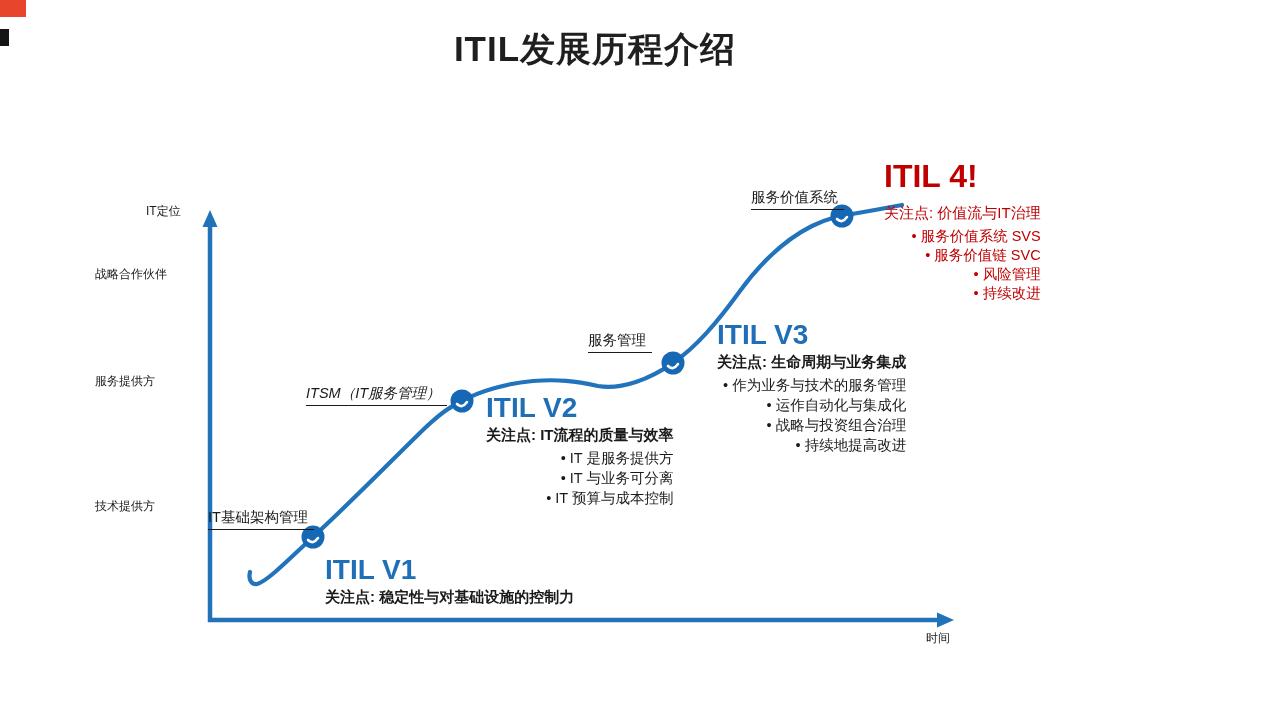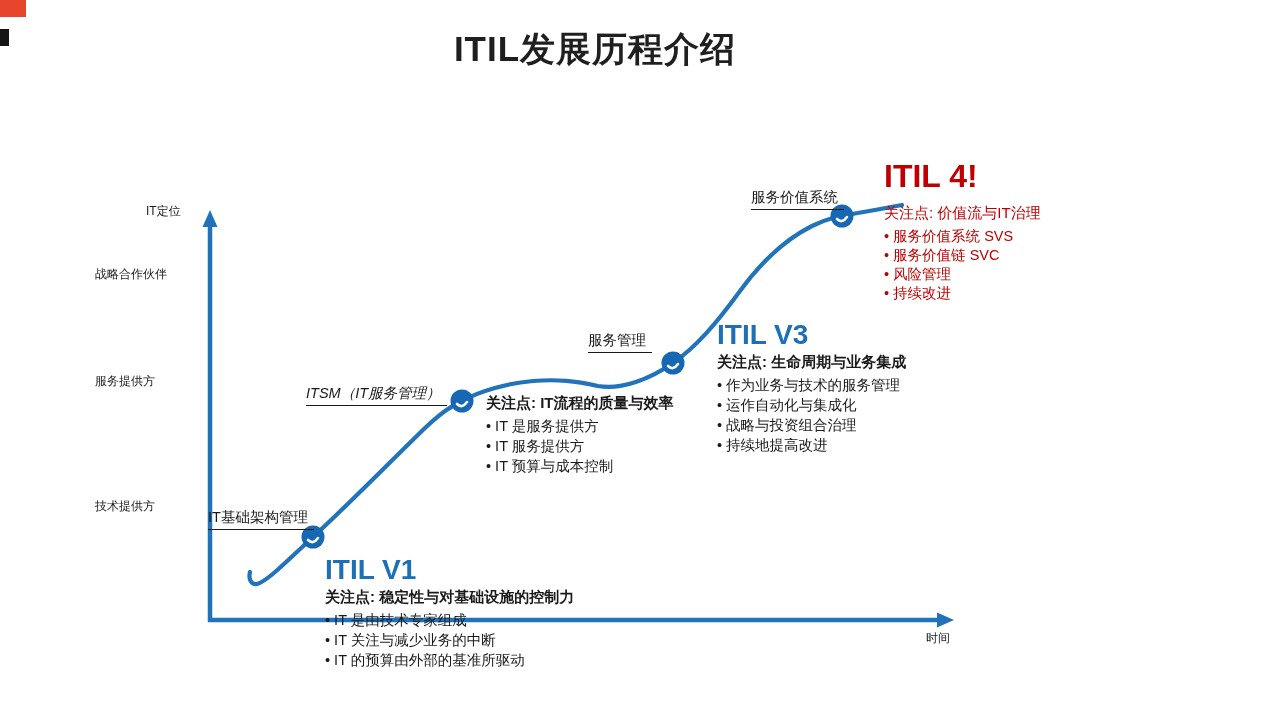--- a/index.html
+++ b/index.html
@@ -20,21 +20,21 @@
   
   .curve-label{
     font-size:14.5px;color:#1a1a1a;white-space:nowrap;
     border-bottom:1.5px solid #1a1a1a;padding:0 6px 2px 0;
   }
   
   .ms-block{white-space:nowrap;}
   .ms-version{font-weight:bold;font-size:28px;color:#1E6FB8;line-height:1.0;margin-bottom:4px;}
   .ms-focus{font-weight:bold;font-size:15px;color:#1a1a1a;margin-bottom:3px;}
   .ms-bullets{list-style:none;margin:0;padding:0;font-size:14.5px;}
-  .ms-bullets li{line-height:20px;}
+  .ms-bullets li{line-height:20px;text-align:right;}
   .ms-bullets li::before{content:"• ";}
   .ms-v4 .ms-version{color:#C00000;font-size:32px;margin-bottom:12px;}
   .ms-v4 .ms-focus{color:#C00000;font-weight:normal;margin-bottom:4px;}
   .ms-v4 .ms-bullets{color:#C00000;}
   .ms-v4 .ms-bullets li{line-height:19px;}
   
   .corner-red{left:0;top:0;width:26px;height:17px;background:#e8462c;}
   .corner-black{left:0;top:29px;width:9px;height:17px;background:#151515;}
   svg{display:block;}
 </style>
@@ -96,32 +96,28 @@
 <div class="abs tick" style="left:926px;top:630px;">时间</div>
 
 <div class="abs curve-label" style="left:208px;top:508px;">IT基础架构管理</div>
 <div class="abs curve-label" style="left:306px;top:384px;font-style:italic;">ITSM（IT服务管理）</div>
 <div class="abs curve-label" style="left:588px;top:331px;">服务管理</div>
 <div class="abs curve-label" style="left:751px;top:188px;">服务价值系统</div>
 
 <div class="abs ms-block" style="left:325px;top:519px;margin-top:37px;">
   <div class="ms-version">ITIL V1</div>
   <div class="ms-focus">关注点: 稳定性与对基础设施的控制力</div>
-  <ul class="ms-bullets">
-    <li>IT 是由技术专家组成</li>
-    <li>IT 关注与减少业务的中断</li>
-    <li>IT 的预算由外部的基准所驱动</li>
-  </ul>
 </div>
 
 <div class="abs ms-block" style="left:486px;top:394px;">
+  <div class="ms-version">ITIL V2</div>
   <div class="ms-focus">关注点: IT流程的质量与效率</div>
   <ul class="ms-bullets">
     <li>IT 是服务提供方</li>
-    <li>IT 服务提供方</li>
+    <li>IT 与业务可分离</li>
     <li>IT 预算与成本控制</li>
   </ul>
 </div>
 
 <div class="abs ms-block" style="left:717px;top:321px;">
   <div class="ms-version">ITIL V3</div>
   <div class="ms-focus">关注点: 生命周期与业务集成</div>
   <ul class="ms-bullets">
     <li>作为业务与技术的服务管理</li>
     <li>运作自动化与集成化</li>

